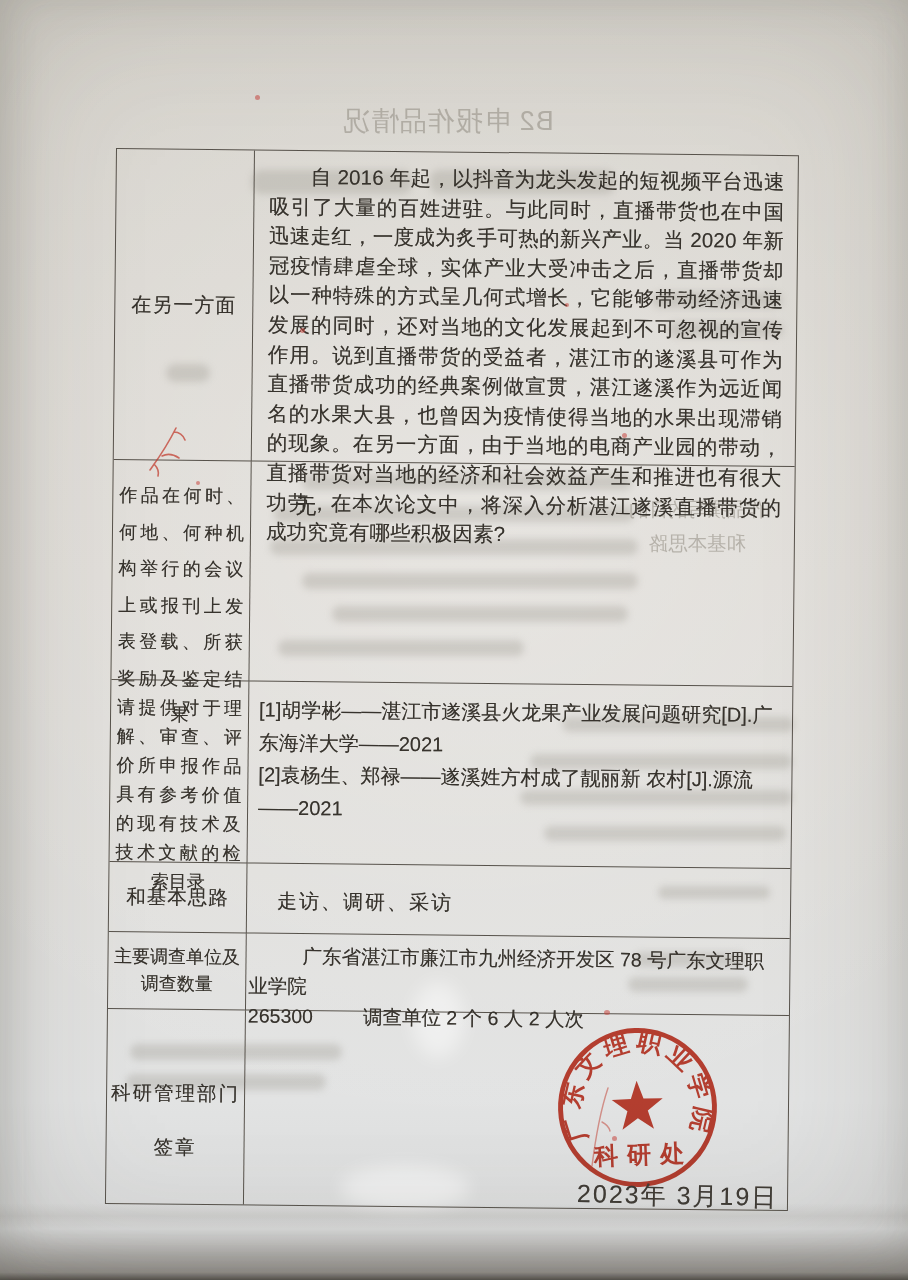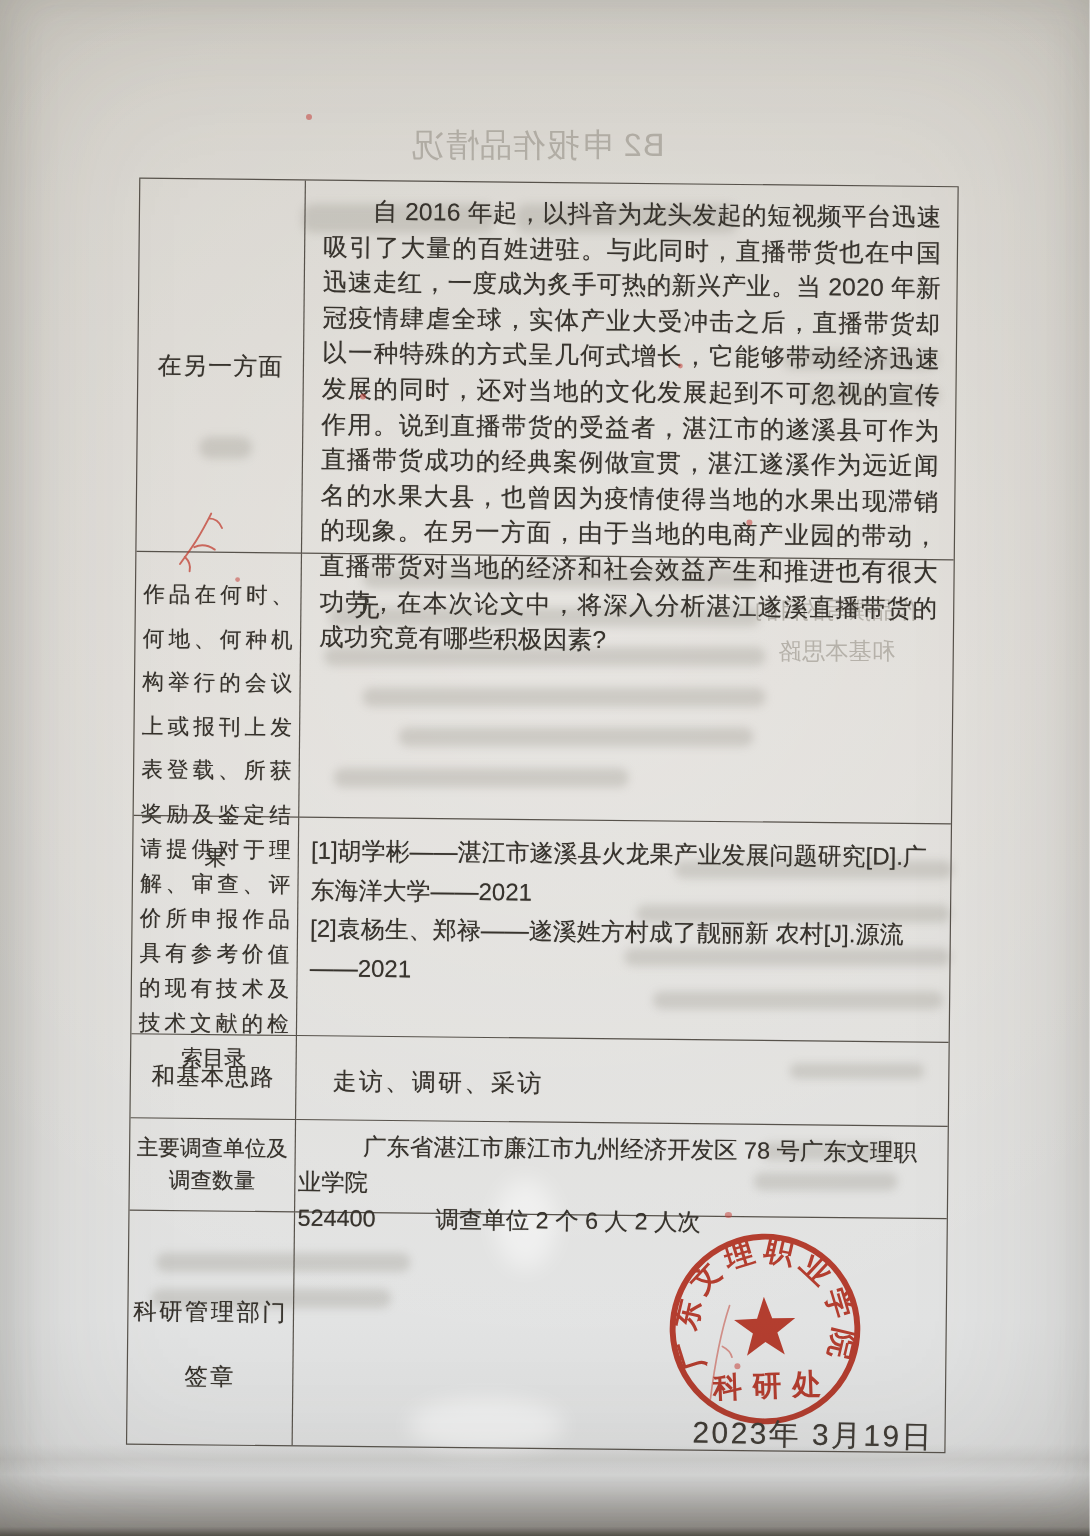--- a/index.html
+++ b/index.html
@@ -115,21 +115,21 @@
   <div class="cell bb ct-method">
     <span>走访、调研、采访</span>
   </div>
 
   <div class="cell lbl bb lbl-units">
     <span>主要调查单位及调查数量</span>
   </div>
   <div class="cell bb ct-units">
     <div class="addr">广东省湛江市廉江市九州经济开发区 78 号广东文理职业学院</div>
     <div class="pcline">
-      <span>524400</span>
+      <span>265300</span>
       <span class="counts">调查单位 2 个 6 人 2 人次</span>
     </div>
   </div>
 
   <div class="cell lbl lbl-seal">
     <span>科研管理部门</span>
     <span>签章</span>
   </div>
   <div class="cell"></div>
 

